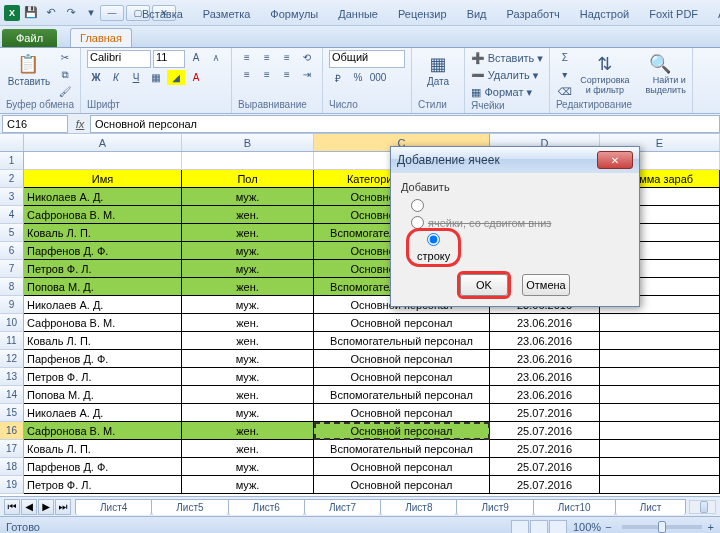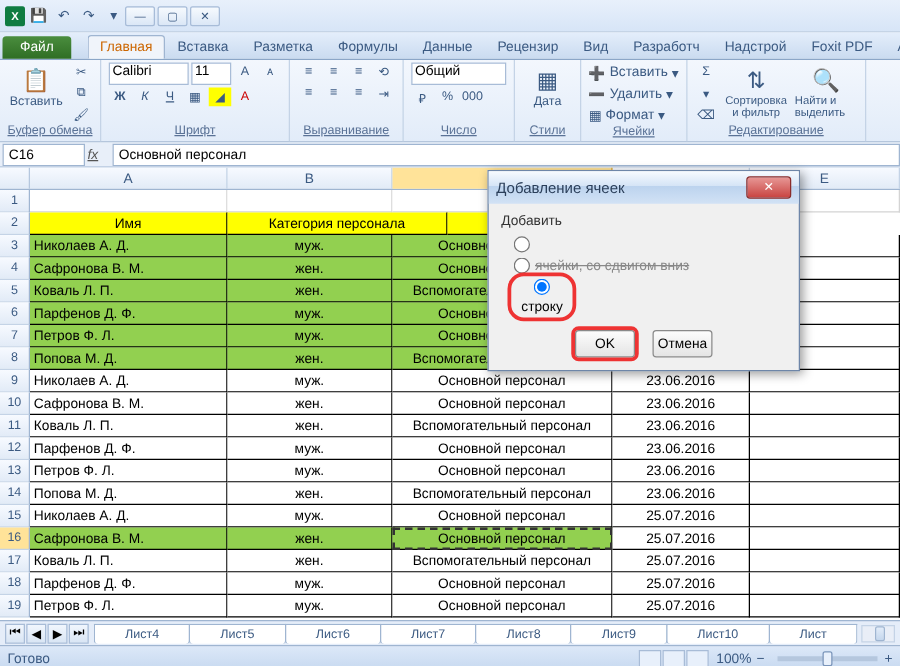--- a/index.html
+++ b/index.html
@@ -9,38 +9,38 @@
 .titlebar .qat { display: flex; gap: 2px; align-items: center; }
 .titlebar .qat-btn { width: 18px; height: 18px; display: flex; align-items: center; justify-content: center; color: #3b5a82; }
 .titlebar .title { flex: 1; text-align: center; color: #4a6283; font-size: 12px; }
 .titlebar .win-controls { display: flex; gap: 2px; }
 .titlebar .win-btn { width: 24px; height: 16px; background: linear-gradient(#f6fafe,#dbe7f6); border: 1px solid #a7bcd8; border-radius: 2px; display: flex; align-items: center; justify-content: center; font-size: 9px; color: #3b5a82; }
 .excel-icon { width: 16px; height: 16px; background: #107c41; color: #fff; font-weight: bold; font-size: 9px; display: flex; align-items: center; justify-content: center; border-radius: 2px; }
 
 .tabs-row { height: 22px; background: linear-gradient(#e4eefb,#cadbf0); display: flex; align-items: flex-end; padding-left: 2px; border-bottom: 1px solid #8ba6c7; gap: 11px; }
 .file-tab { background: linear-gradient(#4a8d3e,#2f6e24); color: #fff; padding: 3px 14px; border-radius: 3px 3px 0 0; font-size: 11px; margin-right: 2px; }
 .ribbon-tab { padding: 3px 9px; color: #3b5a82; font-size: 11px; border: 1px solid transparent; border-bottom: none; border-radius: 3px 3px 0 0; white-space: nowrap; }
-.ribbon-tab.active { background: #f0f4fa; border-color: #9fb5d1; color: #cc6600; }
+.ribbon-tab.active { background: #f0f4fa; border-color: #9fb5d1; color: #cc6600; margin-top: 24px; }
 .tabs-row .spacer { flex: 1; }
 
 .ribbon { height: 66px; background: linear-gradient(#f3f7fd,#e2ecf9); border-bottom: 1px solid #9fb5d1; display: flex; }
 .rgroup { border-right: 1px solid #c4d3e6; padding: 2px 6px 0; display: flex; flex-direction: column; position: relative; }
 .rgroup-content { flex: 1; display: flex; gap: 4px; align-items: flex-start; }
-.rgroup-label { height: 14px; text-align: center; font-size: 10px; color: #5a7296; text-decoration: underline; }
+.rgroup-label { height: 14px; text-align: left; font-size: 10px; color: #5a7296; }
 .big-btn { display: flex; flex-direction: column; align-items: center; width: 46px; font-size: 10px; color: #3b5a82; padding-top:2px; }
 .big-btn .icon { width: 24px; height: 24px; display: flex; align-items: center; justify-content: center; font-size: 18px; }
 .mini-col { display: flex; flex-direction: column; gap: 2px; }
 .mini-btn { width: 18px; height: 15px; display: flex; align-items: center; justify-content: center; color: #3b5a82; font-size: 10px; }
 .font-select { width: 64px; height: 18px; border: 1px solid #a8bcd7; background: #fff; font-size: 11px; padding-left: 2px; }
 .size-select { width: 32px; height: 18px; border: 1px solid #a8bcd7; background: #fff; font-size: 11px; padding-left: 2px; }
 .menu-item { font-size: 11px; color: #3b5a82; display: flex; align-items: center; gap: 3px; height: 16px; white-space: nowrap; }
 
 .formula-bar { height: 20px; background: #e8eff9; border-bottom: 1px solid #b5c7de; display: flex; align-items: center; }
 .name-box { width: 66px; height: 18px; background: #fff; border: 1px solid #9fb5d1; margin: 0 2px; padding-left: 4px; display: flex; align-items: center; }
-.fx-btn { width: 20px; color: #555; font-style: italic; text-decoration: underline; }
+.fx-btn { width: 20px; text-align: center; color: #555; font-style: italic; text-decoration: underline; }
 .formula-input { flex: 1; background: #fff; border: 1px solid #9fb5d1; height: 18px; padding-left: 4px; display: flex; align-items: center; }
 
 .grid-area { position: relative; height: 362px; overflow: hidden; }
 .col-headers { height: 18px; display: flex; background: linear-gradient(#f7faff,#e2ebf7); border-bottom: 1px solid #9fb5d1; }
 .corner-box { width: 24px; border-right: 1px solid #b5c7de; }
 .col-header { border-right: 1px solid #c4d3e6; text-align: center; font-size: 11px; color: #3b5a82; line-height: 18px; }
 .col-header.sel { background: #ffe399; border-color: #d6a847; }
 .rows-container { position: relative; }
 .grid-row { display: flex; height: 18px; }
 .row-header { width: 24px; background: linear-gradient(#f7faff,#e2ebf7); border-right: 1px solid #9fb5d1; border-bottom: 1px solid #c4d3e6; text-align: center; font-size: 10px; color: #3b5a82; line-height: 18px; }
@@ -59,21 +59,21 @@
 .hscroll-track { flex: 1; height: 14px; background: #e9eef7; border: 1px solid #c4d3e6; margin: 0 4px; position: relative; }
 .hscroll-thumb { position: absolute; height: 12px; background: linear-gradient(#e2ecf9,#c5d7ed); border: 1px solid #9fb5d1; border-radius: 2px; }
 
 .statusbar { height: 20px; background: linear-gradient(#dce8f8,#c7d9f0); border-top: 1px solid #9fb5d1; display: flex; align-items: center; padding: 0 6px; font-size: 11px; color: #3b5a82; }
 .statusbar .spacer { flex: 1; }
 .view-btns { display: flex; gap: 1px; }
 .view-btn { width: 18px; height: 14px; background: #e8f0fb; border: 1px solid #a8bcd7; }
 .zoom-slider { width: 80px; height: 4px; background: #b5c7de; margin: 0 6px; position: relative; }
 .zoom-thumb { position: absolute; width: 8px; height: 12px; background: #e8f0fb; border: 1px solid #7a95ba; top: -4px; left: 36px; border-radius: 2px; }
 
-.dialog { position: absolute; left: 390px; top: 136px; width: 250px; background: #f0f0f0; border: 1px solid #6e86a8; box-shadow: 2px 2px 8px rgba(0,0,0,.4); z-index: 100; }
+.dialog { position: absolute; left: 390px; top: 146px; width: 250px; background: #f0f0f0; border: 1px solid #6e86a8; box-shadow: 2px 2px 8px rgba(0,0,0,.4); z-index: 100; }
 .dialog-titlebar { height: 26px; background: linear-gradient(#f7fbff,#d5e4f6 45%,#bcd3ee 46%,#d2e2f5); display: flex; align-items: center; padding: 0 6px; font-size: 12px; color: #2b3f5a; }
 .dialog-titlebar .dt-spacer { flex: 1; }
 .dialog-close { width: 36px; height: 18px; background: linear-gradient(#e79795,#c94441); border: 1px solid #8a2d2b; border-radius: 3px; color: #fff; display: flex; align-items: center; justify-content: center; font-size: 10px; }
 .dialog-body { padding: 8px 10px 10px; }
 .fieldset-label { font-size: 11px; color: #333; margin-bottom: 4px; }
 .radio-row { display: flex; align-items: center; gap: 4px; font-size: 11px; padding: 2px 10px; }
 .radio-row input { margin: 0; }
 .radio-row.hl { outline: 3px solid #e33; border-radius: 10px; padding: 2px 8px; width: fit-content; margin-left: 8px; flex-direction: column; }
 .radio-row.strike { text-decoration: line-through; color: #888; }
 .dialog-buttons { display: flex; justify-content: center; gap: 14px; margin-top: 10px; }
@@ -225,21 +225,21 @@
         <span class="mini-btn">Σ</span>
         <span class="mini-btn">▾</span>
         <span class="mini-btn">⌫</span>
       </div>
       <div class="big-btn" style="width:54px">
         <span class="icon">⇅</span>
         <span style="font-size:9px;line-height:1.1;text-align:center">Сортировка и фильтр</span>
       </div>
       <div class="big-btn" style="width:50px">
         <span class="icon">🔍</span>
-        <span style="font-size:9px;line-height:1.1;text-align:left">Найти и выделить</span>
+        <span style="font-size:9px;line-height:1.1;text-align:right">Найти и выделить</span>
       </div>
     </div>
     <div class="rgroup-label">Редактирование</div>
   </div>
 </div>
 
 <div class="formula-bar">
   <div class="name-box">C16</div>
   <div class="fx-btn">fx</div>
   <div class="formula-input">Основной персонал</div>
@@ -259,20 +259,21 @@
         <div class="row-header">1</div>
         <div class="cell emptyrow cA"></div>
         <div class="cell emptyrow cB"></div>
         <div class="cell emptyrow cC"></div>
         <div class="cell emptyrow cD"></div>
         <div class="cell emptyrow cE"></div>
       </div>
       <div class="grid-row">
         <div class="row-header">2</div>
         <div class="cell hdr cA">Имя</div>
+        <div class="cell hdr cB">Пол</div>
         <div class="cell hdr cC">Категория персонала</div>
         <div class="cell hdr cD"></div>
         <div class="cell hdr cE">Сумма зараб</div>
       </div>
       <div class="grid-row">
         <div class="row-header">3</div>
         <div class="cell cA green">Николаев А. Д.</div>
         <div class="cell cB center green">муж.</div>
         <div class="cell cC center green">Основной персонал</div>
         <div class="cell cD center">23.06.2016</div>

